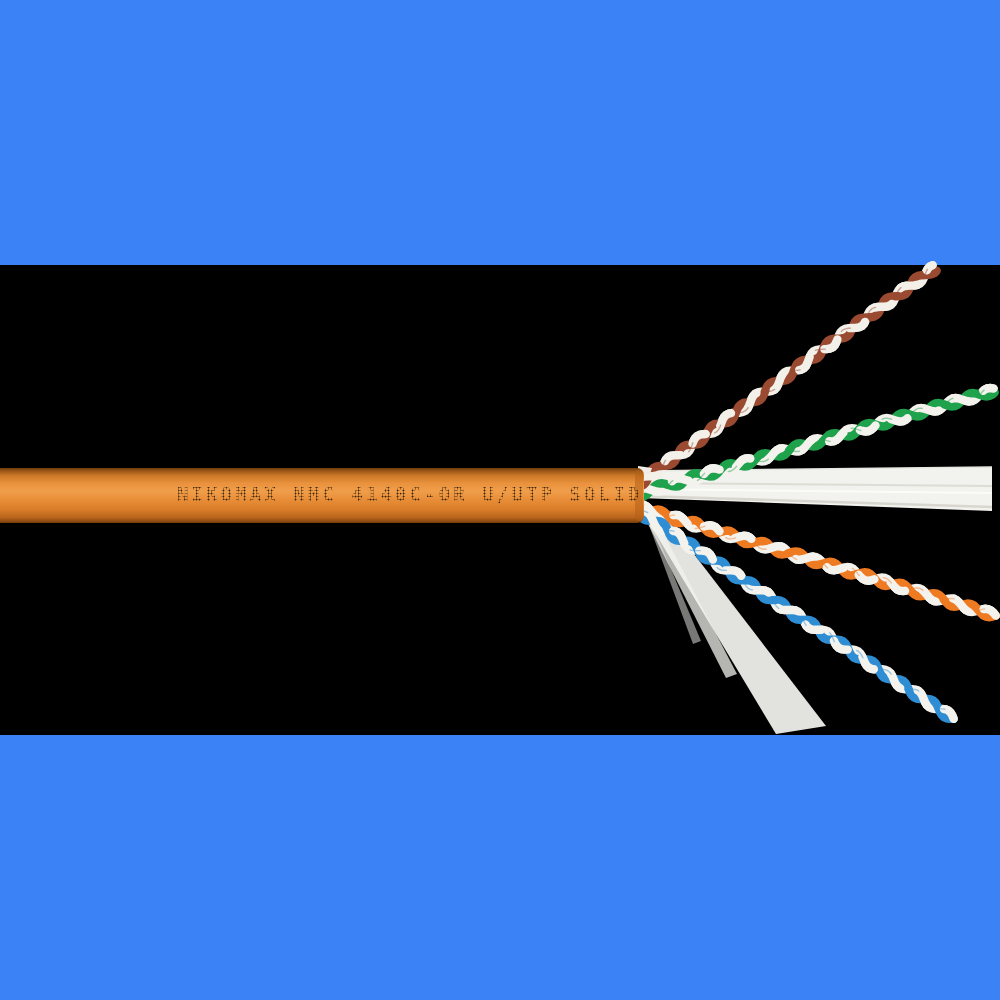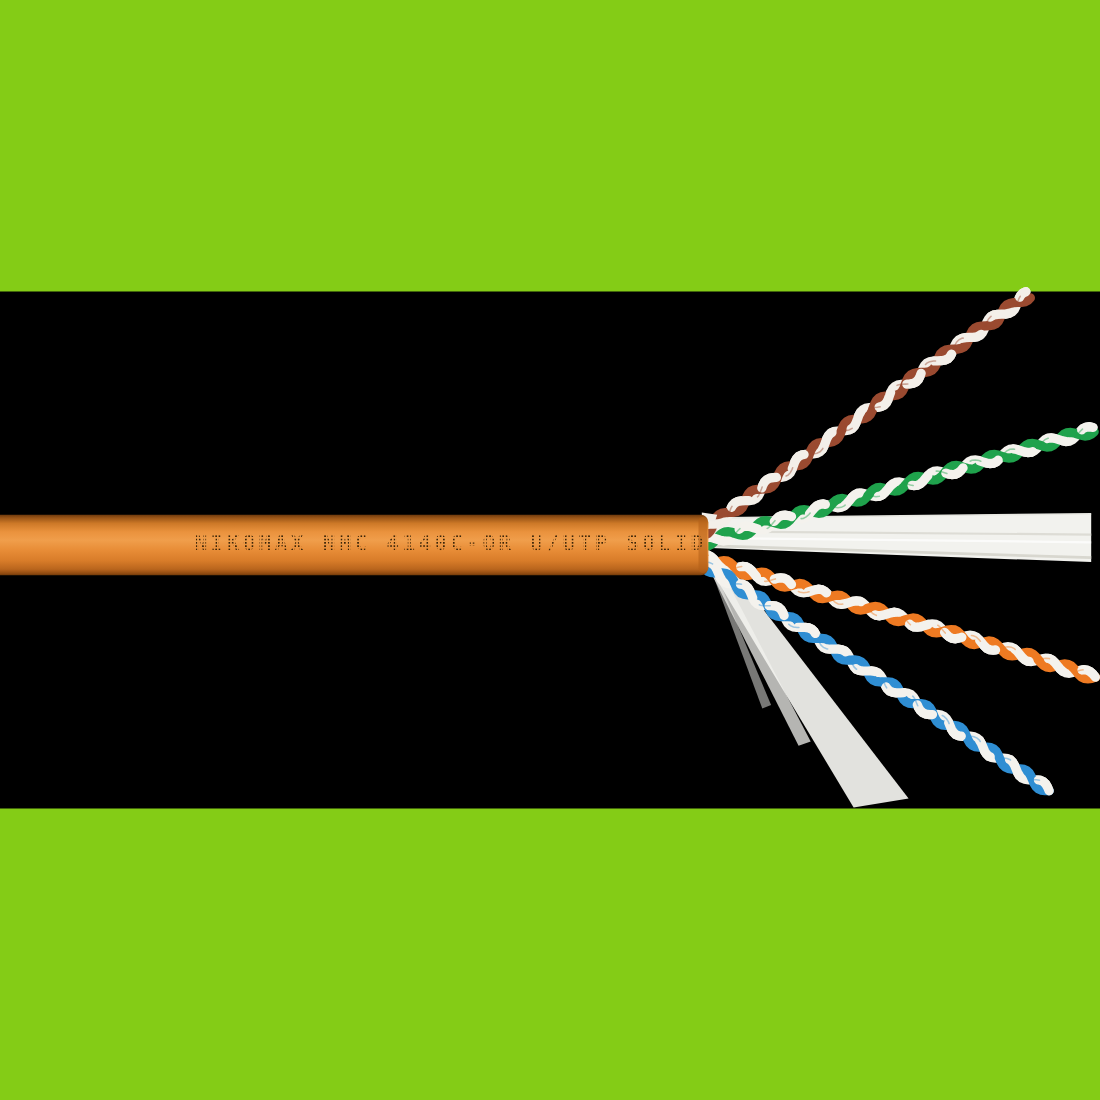--- a/index.html
+++ b/index.html
@@ -5,21 +5,21 @@
   html, body {
     margin: 0;
     padding: 0;
     background: #ffffff;
     font-family: "DejaVu Sans", "Liberation Sans", sans-serif;
   }
   .stage {
     position: relative;
     width: 1000px;
     height: 1000px;
-    background: #84cc16;
+    background: #3b82f6;
     overflow: hidden;
   }
   #scene {
     position: absolute;
     left: 0;
     top: 0;
   }
   .cable-print {
     position: absolute;
     left: 177px;

